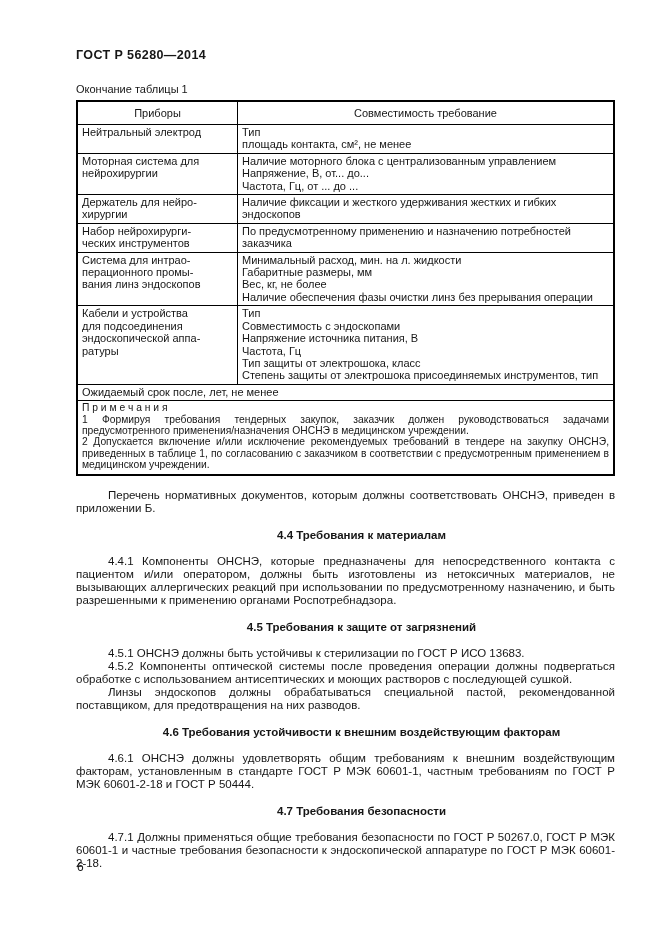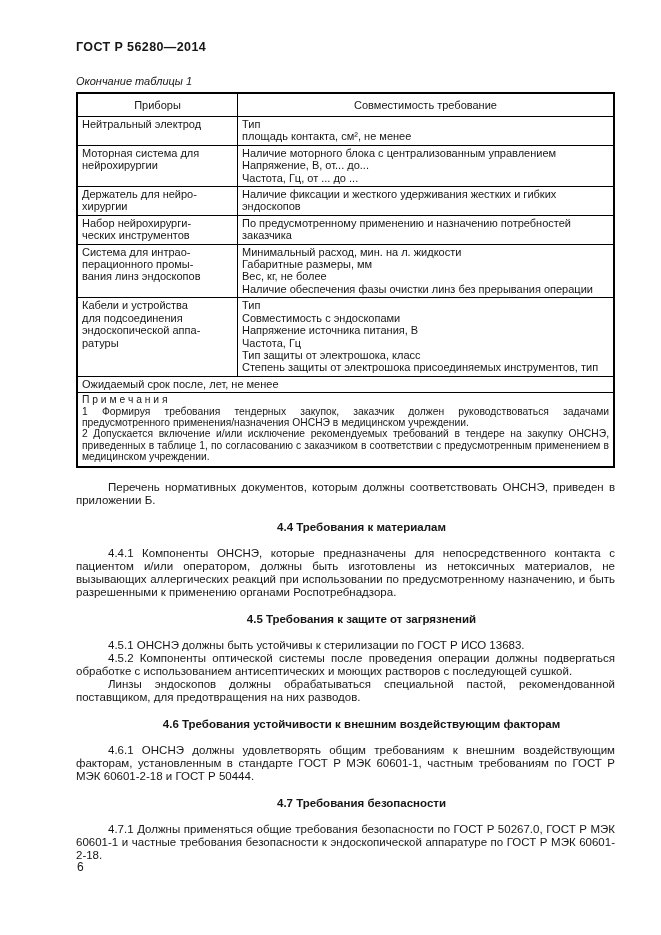--- a/index.html
+++ b/index.html
@@ -8,33 +8,32 @@
     width: 661px;
     height: 935px;
     background: #ffffff;
     color: #161616;
     font-family: "Liberation Sans", sans-serif;
     overflow: hidden;
   }
   .content {
     position: absolute;
     left: 76px;
-    top: 40px;
+    top: 48px;
     width: 539px;
   }
   .doc-header {
     font-size: 12.5px;
     font-weight: bold;
     letter-spacing: 0.4px;
   }
   .table-caption {
     margin-top: 21px;
     margin-bottom: 5px;
     font-size: 11px;
-    font-style: italic;
   }
   table.req-table {
     width: 100%;
     border-collapse: collapse;
     table-layout: fixed;
     font-size: 11px;
     line-height: 12.4px;
     border: 2px solid #000;
   }
   .req-table th, .req-table td {

